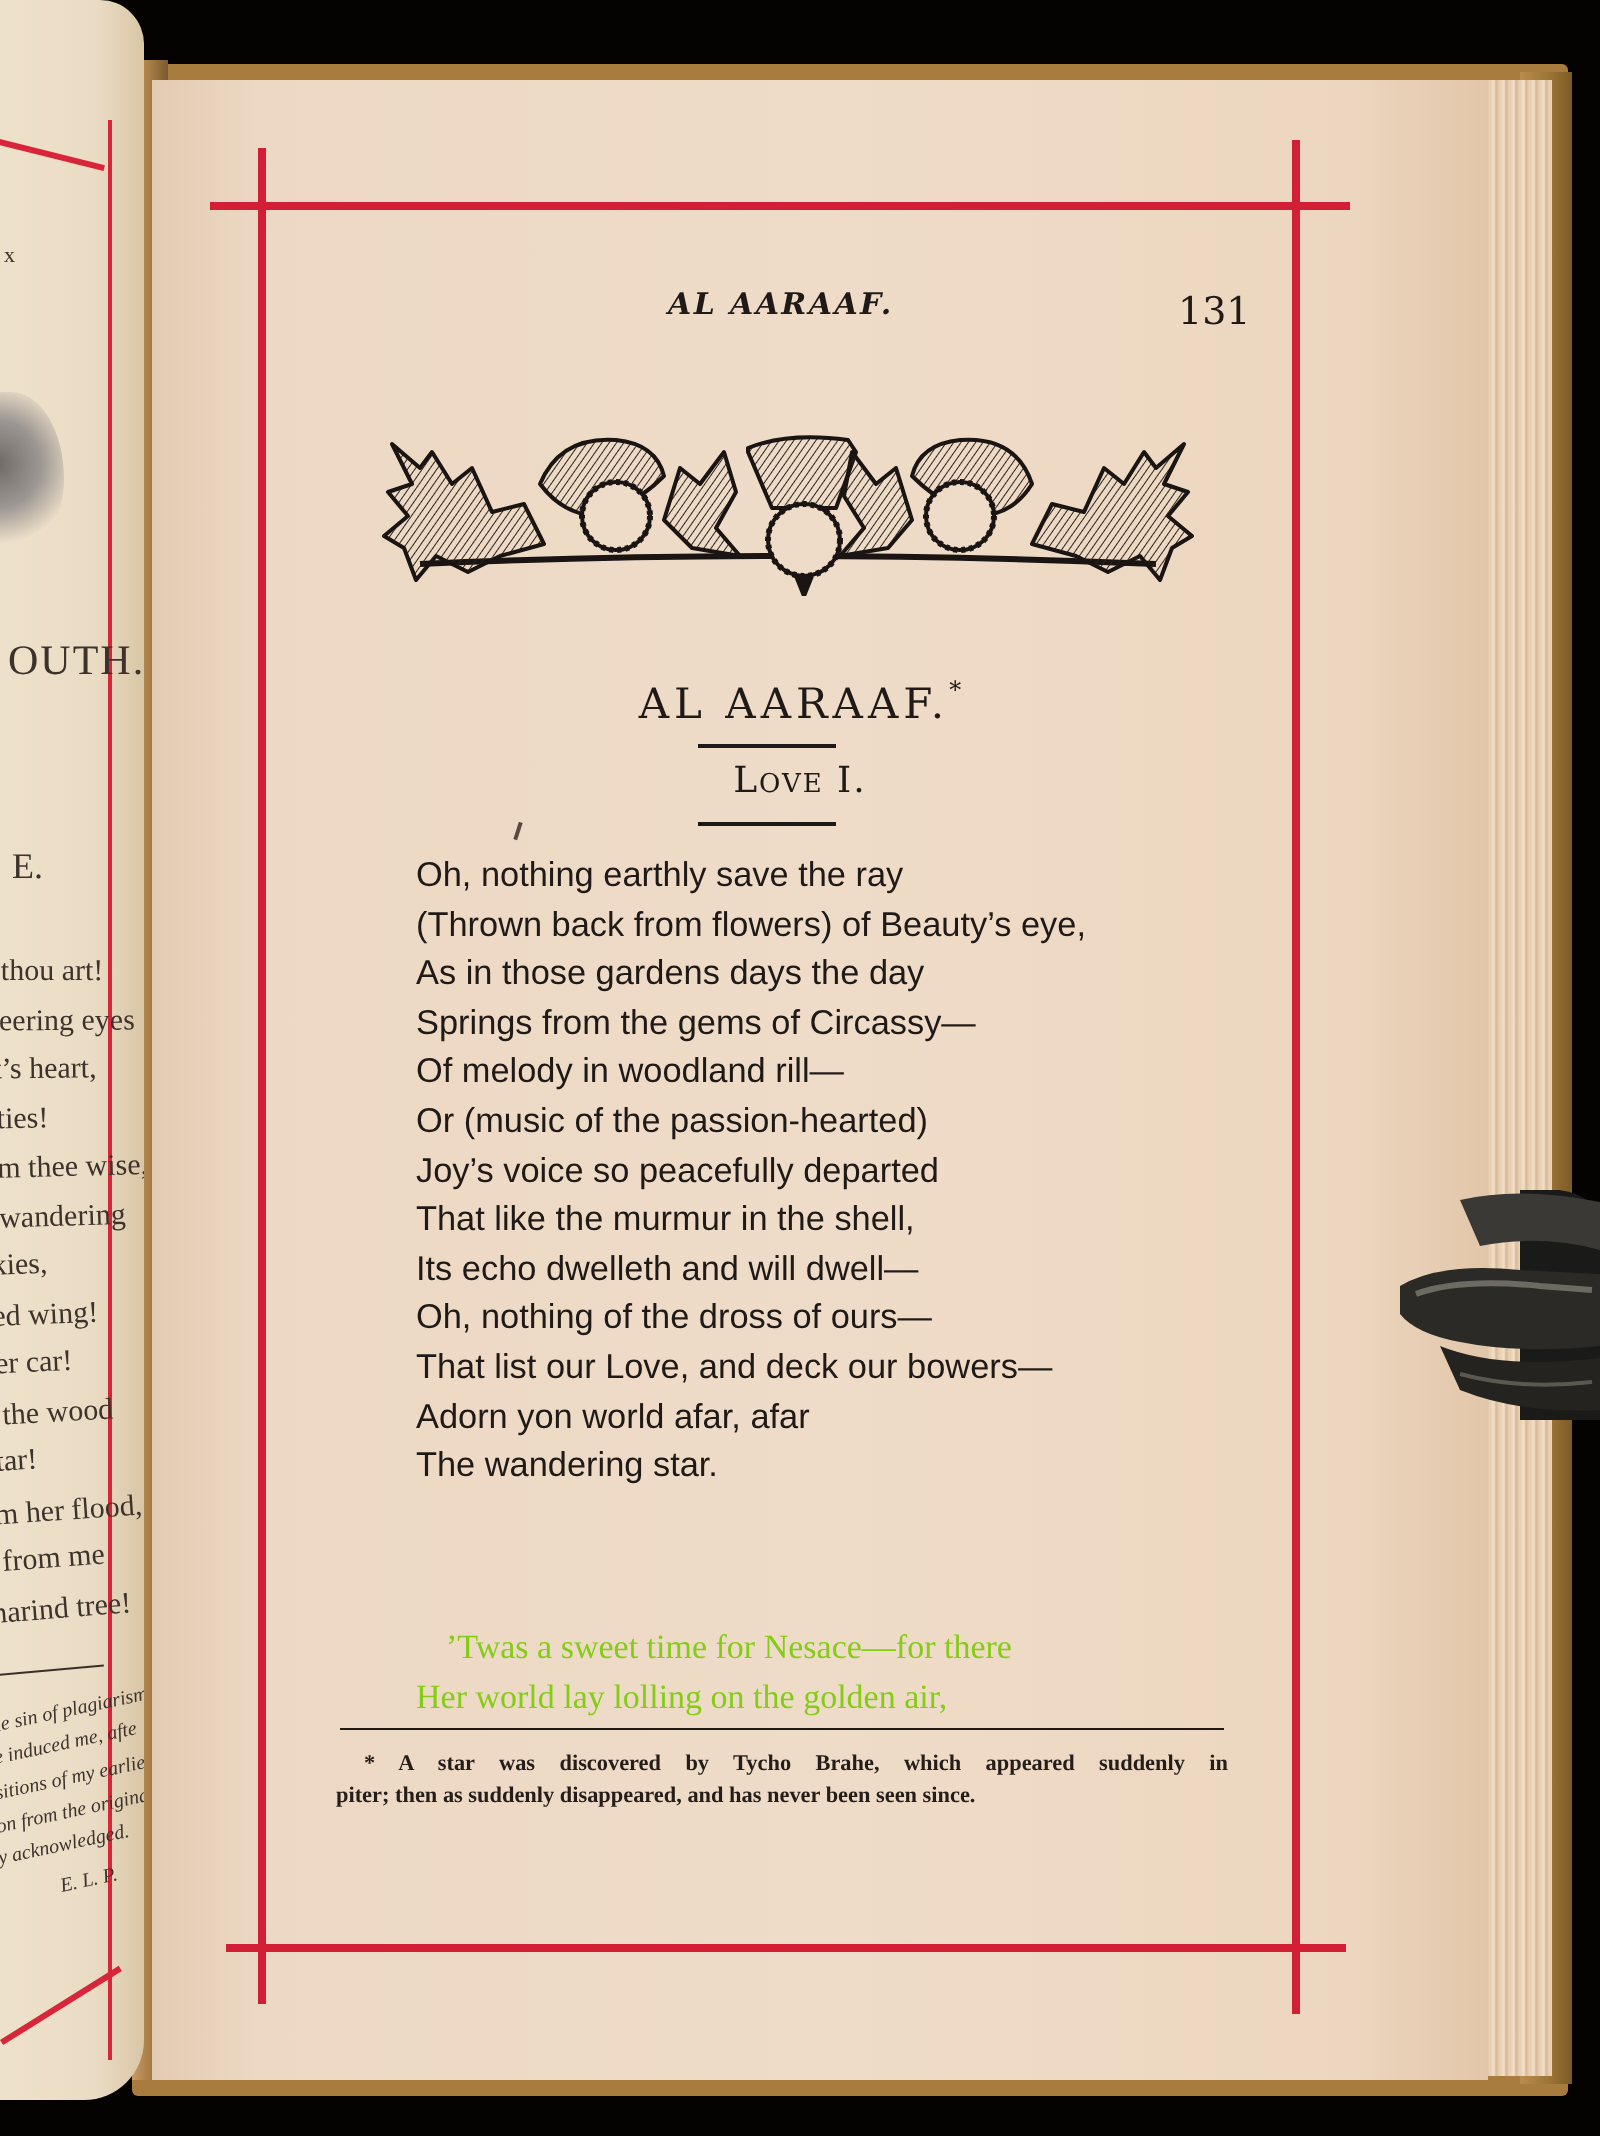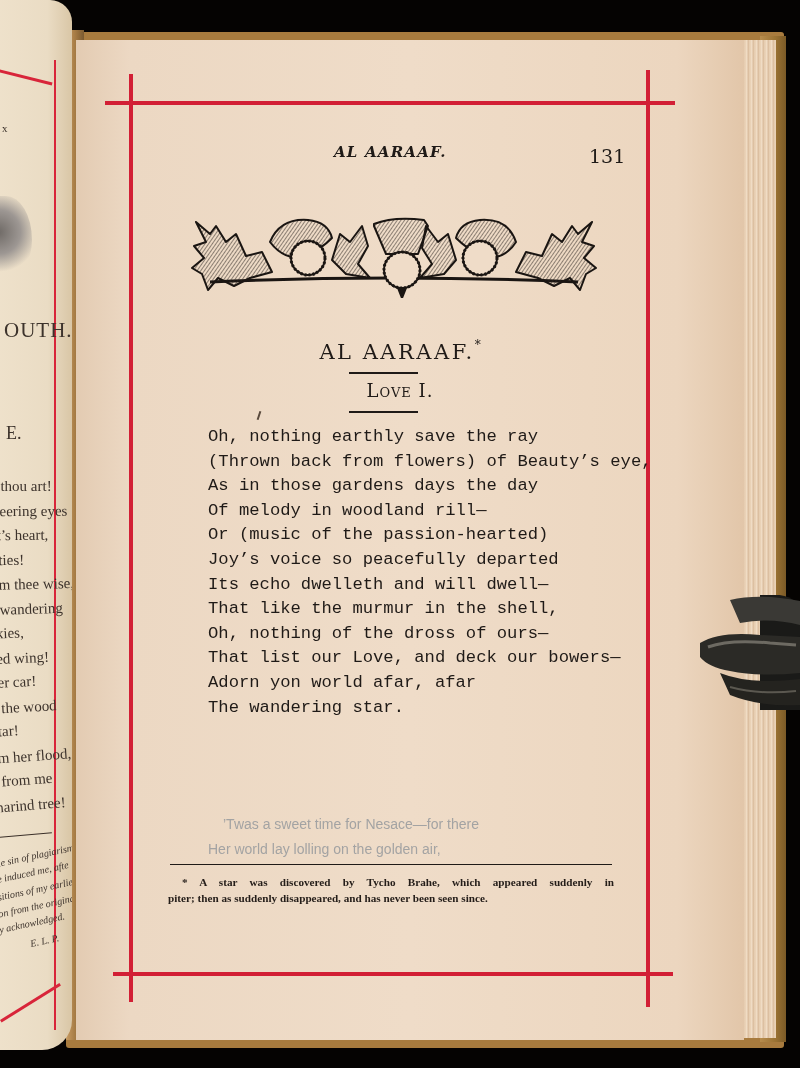--- a/index.html
+++ b/index.html
@@ -75,24 +75,24 @@
     font-size: 21px; letter-spacing: 2.5px; color: #1f1a17;
   }
   .title sup { font-size: 12px; vertical-align: top; position: relative; top: -2px; letter-spacing: 0; }
   .short-rule { position: absolute; left: 349px; width: 69px; height: 2px; background: #1f1a17; }
   .part-heading {
     position: absolute; left: 0; width: 800px; text-align: center; top: 380px;
     font-size: 18px; color: #1f1a17; letter-spacing: 1px; font-variant: small-caps;
   }
   .poem {
     position: absolute; left: 208px; top: 425px; font-size: 17.2px; line-height: 24.6px;
-    color: #1f1a17; font-family: Liberation Mono, monospace;
+    color: #1f1a17; font-family: Liberation Sans, sans-serif;
   }
   .poem-line { white-space: nowrap; display: block; }
-  .stanza2 { position: absolute; left: 208px; top: 812px; font-size: 14px; line-height: 24.6px; color: #a3a3a3; font-family: Liberation Sans, sans-serif; }
+  .stanza2 { position: absolute; left: 208px; top: 812px; font-size: 17px; line-height: 24.6px; color: #84cc16; font-family: Liberation Serif, serif; }
   .stanza2 .indent { padding-left: 15px; }
   .fn-rule { position: absolute; left: 170px; top: 864px; width: 442px; height: 1px; background: #1f1a17; }
   .footnote {
     position: absolute; left: 168px; top: 874px; width: 446px; font-size: 11.2px; line-height: 16.4px;
     color: #241d19; font-weight: bold; text-align: justify; font-family: "Liberation Serif", serif;
   }
   .footnote .fline { display: block; white-space: nowrap; text-align-last: justify; }
   .footnote .fline.last { text-align-last: left; }
   .fn-first { padding-left: 14px; }
   
@@ -188,25 +188,26 @@
 <div class="title"><span>AL AARAAF.</span><sup>*</sup></div>
 <div class="short-rule" style="top:372px;"></div>
 <div class="part-heading">Love I.</div>
 <div class="short-rule" style="top:411px;"></div>
 <div class="fleck"></div>
 
 <div class="poem">
   <span class="poem-line">Oh, nothing earthly save the ray</span>
   <span class="poem-line">(Thrown back from flowers) of Beauty’s eye,</span>
   <span class="poem-line">As in those gardens days the day</span>
+  <span class="poem-line">Springs from the gems of Circassy—</span>
   <span class="poem-line">Of melody in woodland rill—</span>
   <span class="poem-line">Or (music of the passion-hearted)</span>
   <span class="poem-line">Joy’s voice so peacefully departed</span>
+  <span class="poem-line">That like the murmur in the shell,</span>
   <span class="poem-line">Its echo dwelleth and will dwell—</span>
-  <span class="poem-line">That like the murmur in the shell,</span>
   <span class="poem-line">Oh, nothing of the dross of ours—</span>
   <span class="poem-line">That list our Love, and deck our bowers—</span>
   <span class="poem-line">Adorn yon world afar, afar</span>
   <span class="poem-line">The wandering star.</span>
 </div>
 
 <div class="stanza2">
   <span class="poem-line indent">’Twas a sweet time for Nesace—for there</span>
   <span class="poem-line">Her world lay lolling on the golden air,</span>
 </div>

